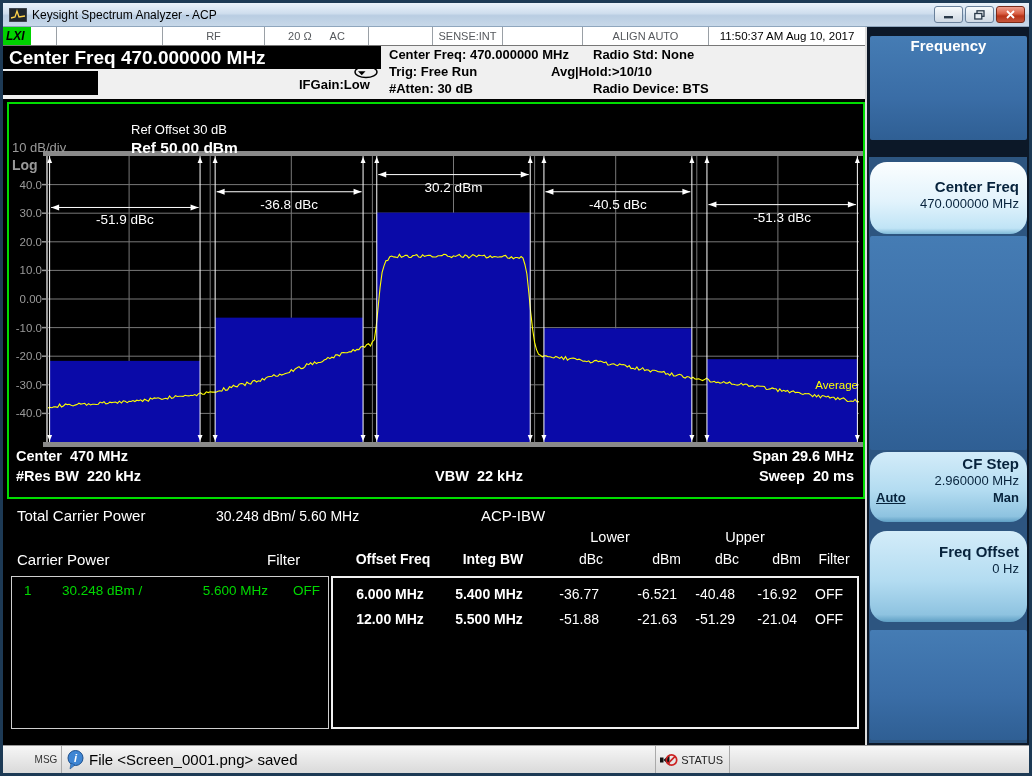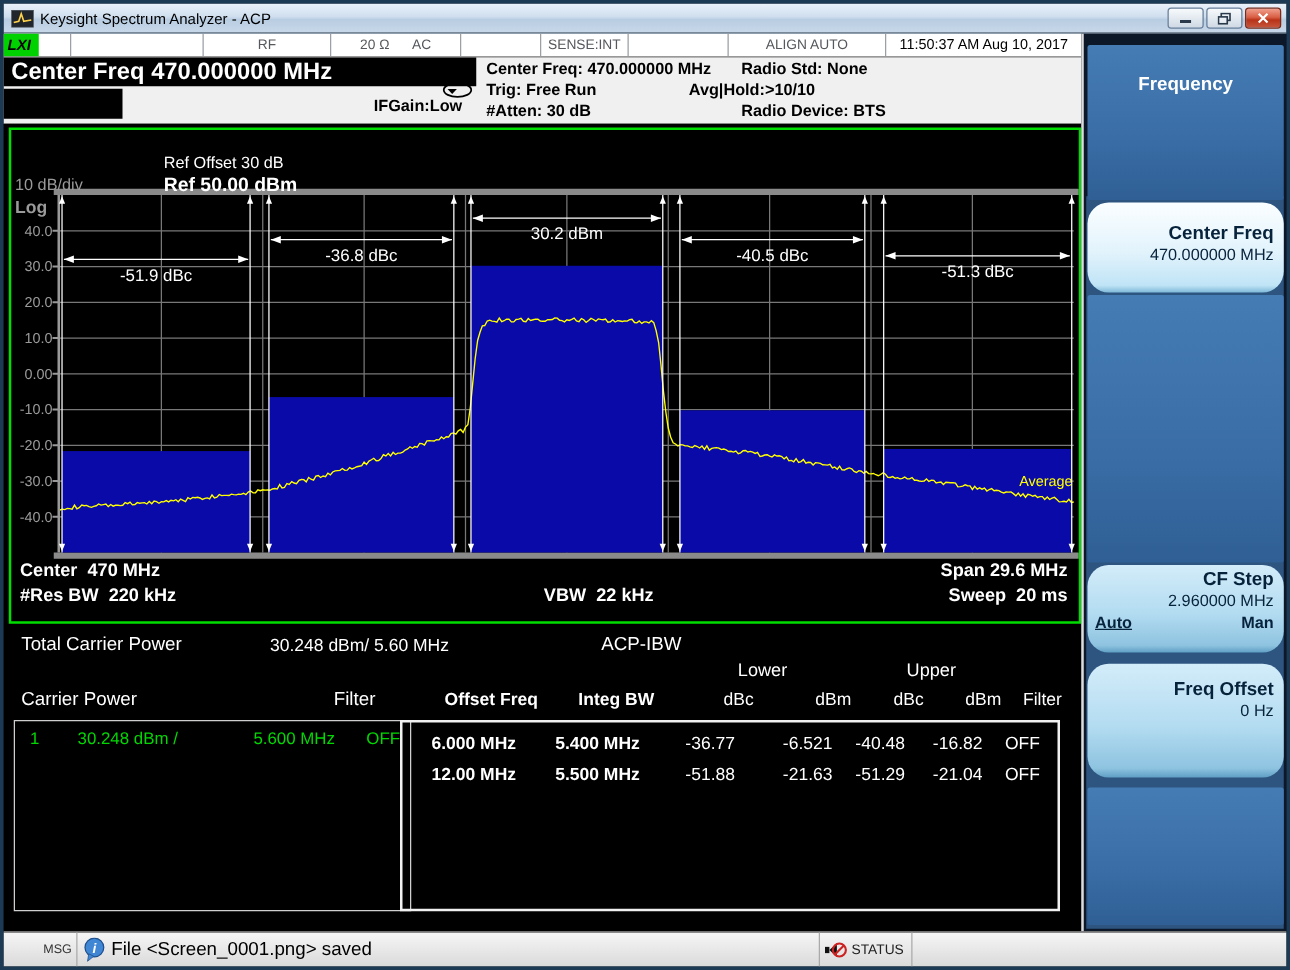--- a/index.html
+++ b/index.html
@@ -42,32 +42,32 @@
   
   .res-label{position:absolute;color:#fff;white-space:nowrap;}
   .carrier-box{position:absolute;left:8px;top:477px;width:318px;height:153px;border:1px solid #cfcfcf;}
   .carrier-row{display:grid;grid-template-columns:38px 120px 86px 60px;padding:6px 0 0 12px;
     font-size:13.5px;color:#00d800;}
   .offset-head{position:absolute;left:332px;top:430px;width:528px;display:grid;
     grid-template-columns:106px 94px 72px 78px 58px 62px 58px;grid-auto-rows:22px;
     color:#fff;font-size:14px;}
   .offset-head .gh{grid-row:1;text-align:center;font-size:14.5px;}
   .offset-head .h{grid-row:2;}
-  .offset-box{position:absolute;left:317px;top:477px;width:528px;height:153px;border:2px solid #f0f0f0;padding-top:3px;}
+  .offset-box{position:absolute;left:328px;top:477px;width:528px;height:153px;border:2px solid #f0f0f0;padding-top:3px;}
   .offset-row{display:grid;grid-template-columns:104px 94px 72px 78px 58px 62px 56px;height:25px;
     align-items:center;color:#fff;font-size:14px;}
   .col-l{text-align:center;padding-left:10px;font-weight:bold;}
   .col-r{text-align:right;padding-right:4px;}
   .col-c{text-align:center;}
   
   .sidebar{position:absolute;left:862px;top:24px;width:164px;height:718px;background:#0c1828;border-left:2px solid #dcdcdc;}
   .sidebar .bluestrip{position:absolute;left:2px;top:130px;width:158px;height:586px;background:#2d5580;}
   .spanel{position:absolute;left:3px;width:157px;border-radius:2px;}
   .blue{background:linear-gradient(180deg,#457cb4 0%,#3a6da6 60%,#2f5f94 100%);}
-  .menu-title{top:9px;height:124px;color:#fff;font-weight:bold;font-size:15px;text-align:center;padding-top:23px;}
+  .menu-title{top:9px;height:104px;color:#fff;font-weight:bold;font-size:15px;text-align:center;padding-top:1px;}
   .skey{background:linear-gradient(180deg,#d3ecf9 0%,#b3dcf1 55%,#8ec3e0 92%,#5f9fc4 100%);
     color:#07233c;text-align:right;padding:3px 8px 0 6px;border-radius:17px;}
   .skey.selected{background:linear-gradient(180deg,#fbfeff 0%,#e2f3fc 55%,#c0e4f6 92%,#7fb9d8 100%);}
   .skey .klabel{font-weight:bold;font-size:15px;}
   .skey .kvalue{font-size:13px;margin-top:1px;}
   .keyrow{display:flex;justify-content:space-between;font-size:13px;font-weight:bold;margin-top:2px;}
   .keyrow .auto{text-decoration:underline;}
   
   .statusbar{position:absolute;left:0;top:742px;width:1026px;height:28px;
     background:linear-gradient(180deg,#f6f6f6,#dadada);border-top:1px solid #999;display:flex;align-items:center;padding-left:28px;}
@@ -291,21 +291,21 @@
       <div class="h col-r" style="grid-column:6">dBm</div>
       <div class="h col-c" style="grid-column:7">Filter</div>
     </div>
     <div class="offset-box" id="offset-body">
         <div class="offset-row">
           <span class="col-l">6.000 MHz</span>
           <span class="col-l">5.400 MHz</span>
           <span class="col-r">-36.77</span>
           <span class="col-r">-6.521</span>
           <span class="col-r">-40.48</span>
-          <span class="col-r">-16.82</span>
+          <span class="col-r">-16.92</span>
           <span class="col-c">OFF</span>
         </div>
         <div class="offset-row">
           <span class="col-l">12.00 MHz</span>
           <span class="col-l">5.500 MHz</span>
           <span class="col-r">-51.88</span>
           <span class="col-r">-21.63</span>
           <span class="col-r">-51.29</span>
           <span class="col-r">-21.04</span>
           <span class="col-c">OFF</span>

